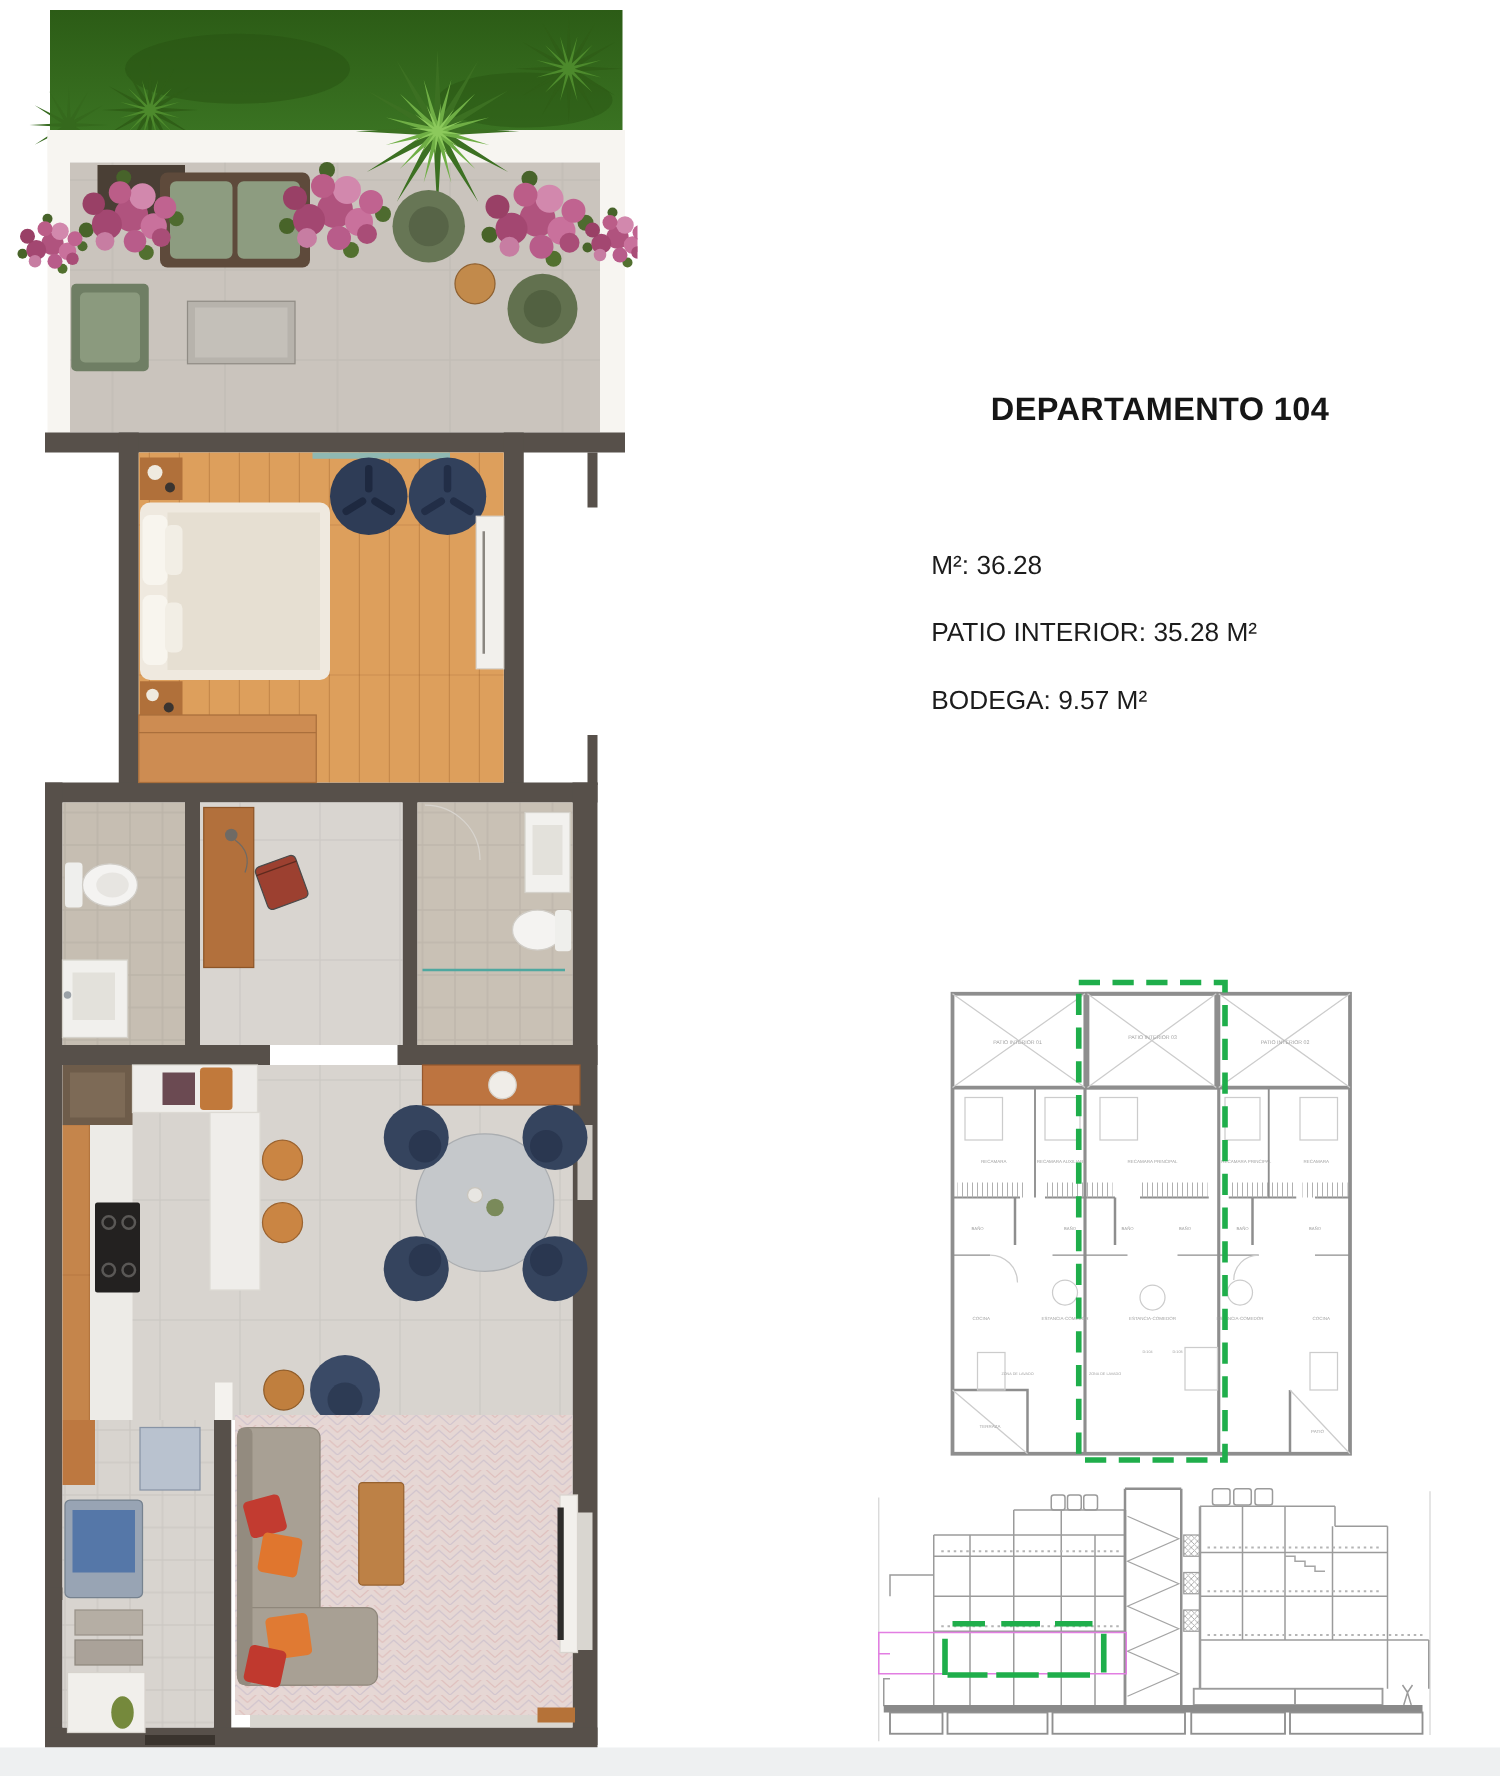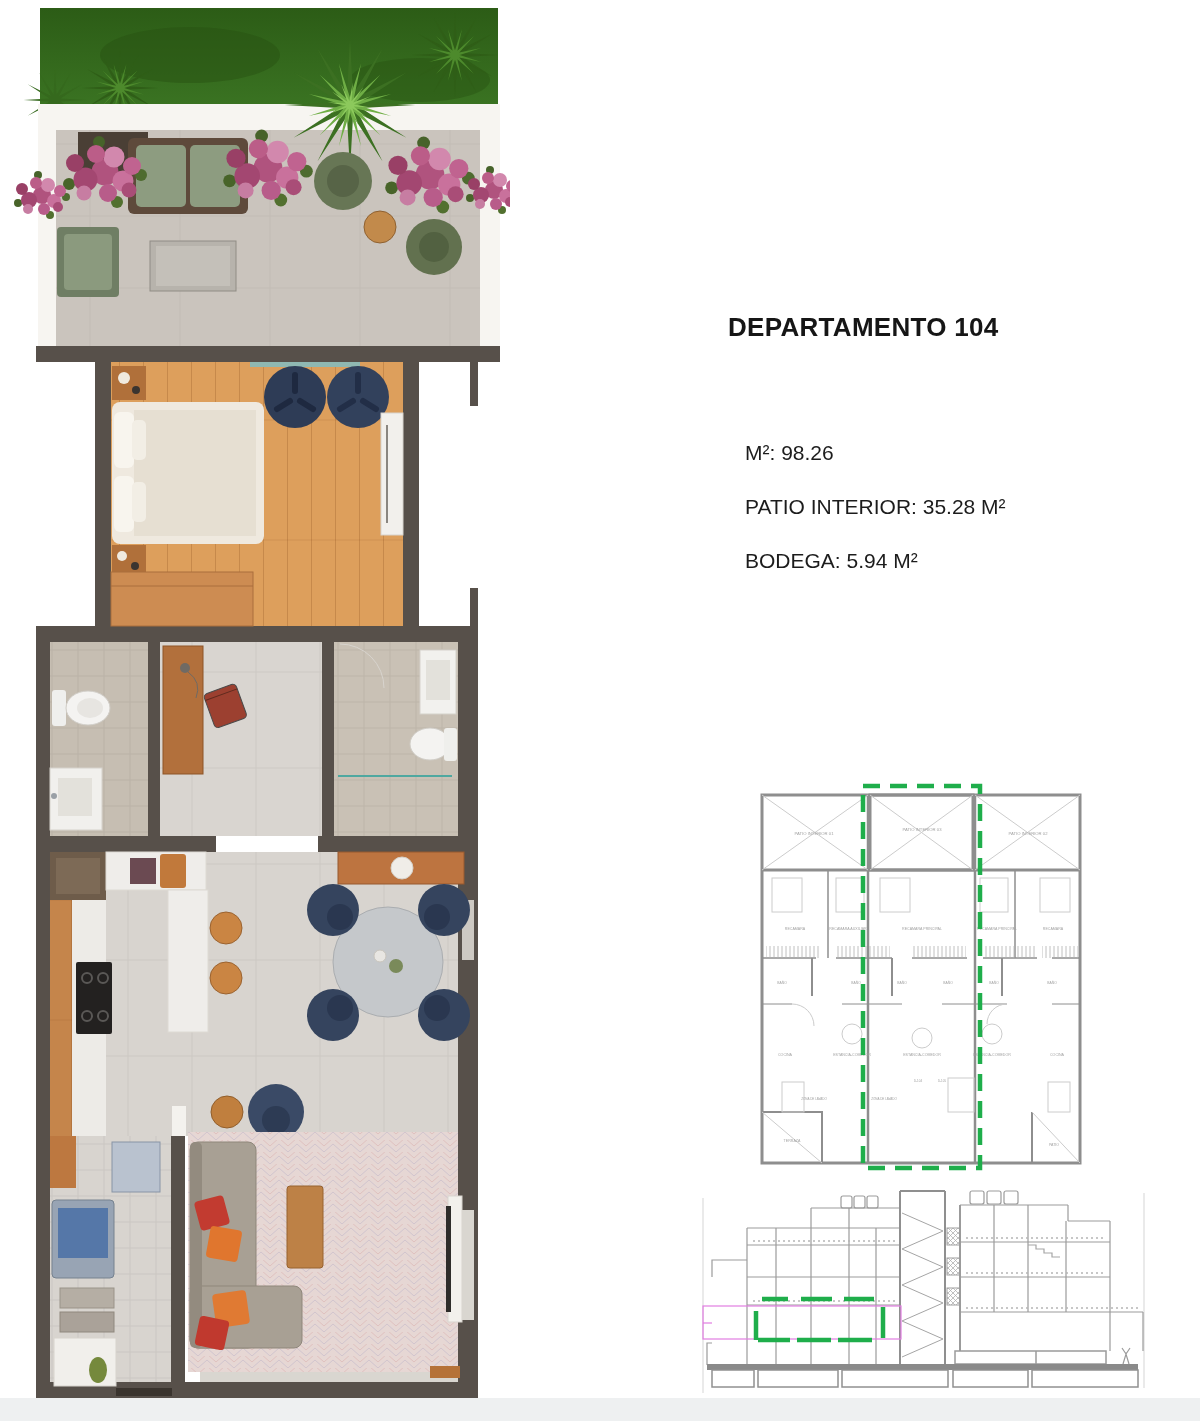--- a/index.html
+++ b/index.html
@@ -1,19 +1,19 @@
 <!DOCTYPE html>
 <html><head>
 <meta charset="utf-8">
 <style>
   html,body{margin:0;padding:0;background:#ffffff;}
   .page{position:relative;width:1200px;height:1421px;background:#ffffff;overflow:hidden;
         font-family:"Liberation Sans",sans-serif;}
   .render-svg{position:absolute;left:0;top:0;}
-  .title{position:absolute;left:728px;top:312px;width:400px;
+  .title{position:absolute;left:728px;top:312px;width:400px;text-align:center;
          font-size:26px;font-weight:bold;color:#161616;letter-spacing:.3px;}
   .specs{position:absolute;left:745px;top:441px;font-size:21px;color:#1c1c1c;}
   .specs div{margin-bottom:30px;}
   .siteplan-svg{position:absolute;left:752px;top:782px;}
   .section-svg{position:absolute;left:698px;top:1183px;}
   .bottom-fade{position:absolute;left:0;top:1398px;width:1200px;height:23px;
                background:#eef0f1;}
   svg text{font-family:"Liberation Sans",sans-serif;fill:#a3a3a3;}
 </style>
 </head>
@@ -325,23 +325,23 @@
       <g>
         <rect x="448" y="1196" width="14" height="126" fill="#f2f0ec" stroke="#d9d5cf"></rect>
         <rect x="446" y="1206" width="5" height="106" fill="#2e2c2a"></rect>
       </g>
       <rect x="430" y="1366" width="30" height="12" fill="#b57238"></rect>
     </g>
   </svg>
 
   <div class="title">DEPARTAMENTO 104</div>
   <div class="specs">
-    <div>M²: 98.26</div>
+    <div>M²: 36.28</div>
     <div>PATIO INTERIOR: 35.28 M²</div>
-    <div>BODEGA: 5.94 M²</div>
+    <div>BODEGA: 9.57 M²</div>
   </div>
 
   <svg class="siteplan-svg" width="340" height="392" viewBox="0 0 340 392">
     <defs>
       <pattern id="hatchv" width="4" height="12" patternUnits="userSpaceOnUse">
         <line x1="2" y1="0" x2="2" y2="12" stroke="#b0b0b0" stroke-width="0.8"></line>
       </pattern>
     </defs>
     <g stroke="#8e8e8e" fill="none">
       <rect x="10" y="13" width="318" height="368" stroke-width="3"></rect>

